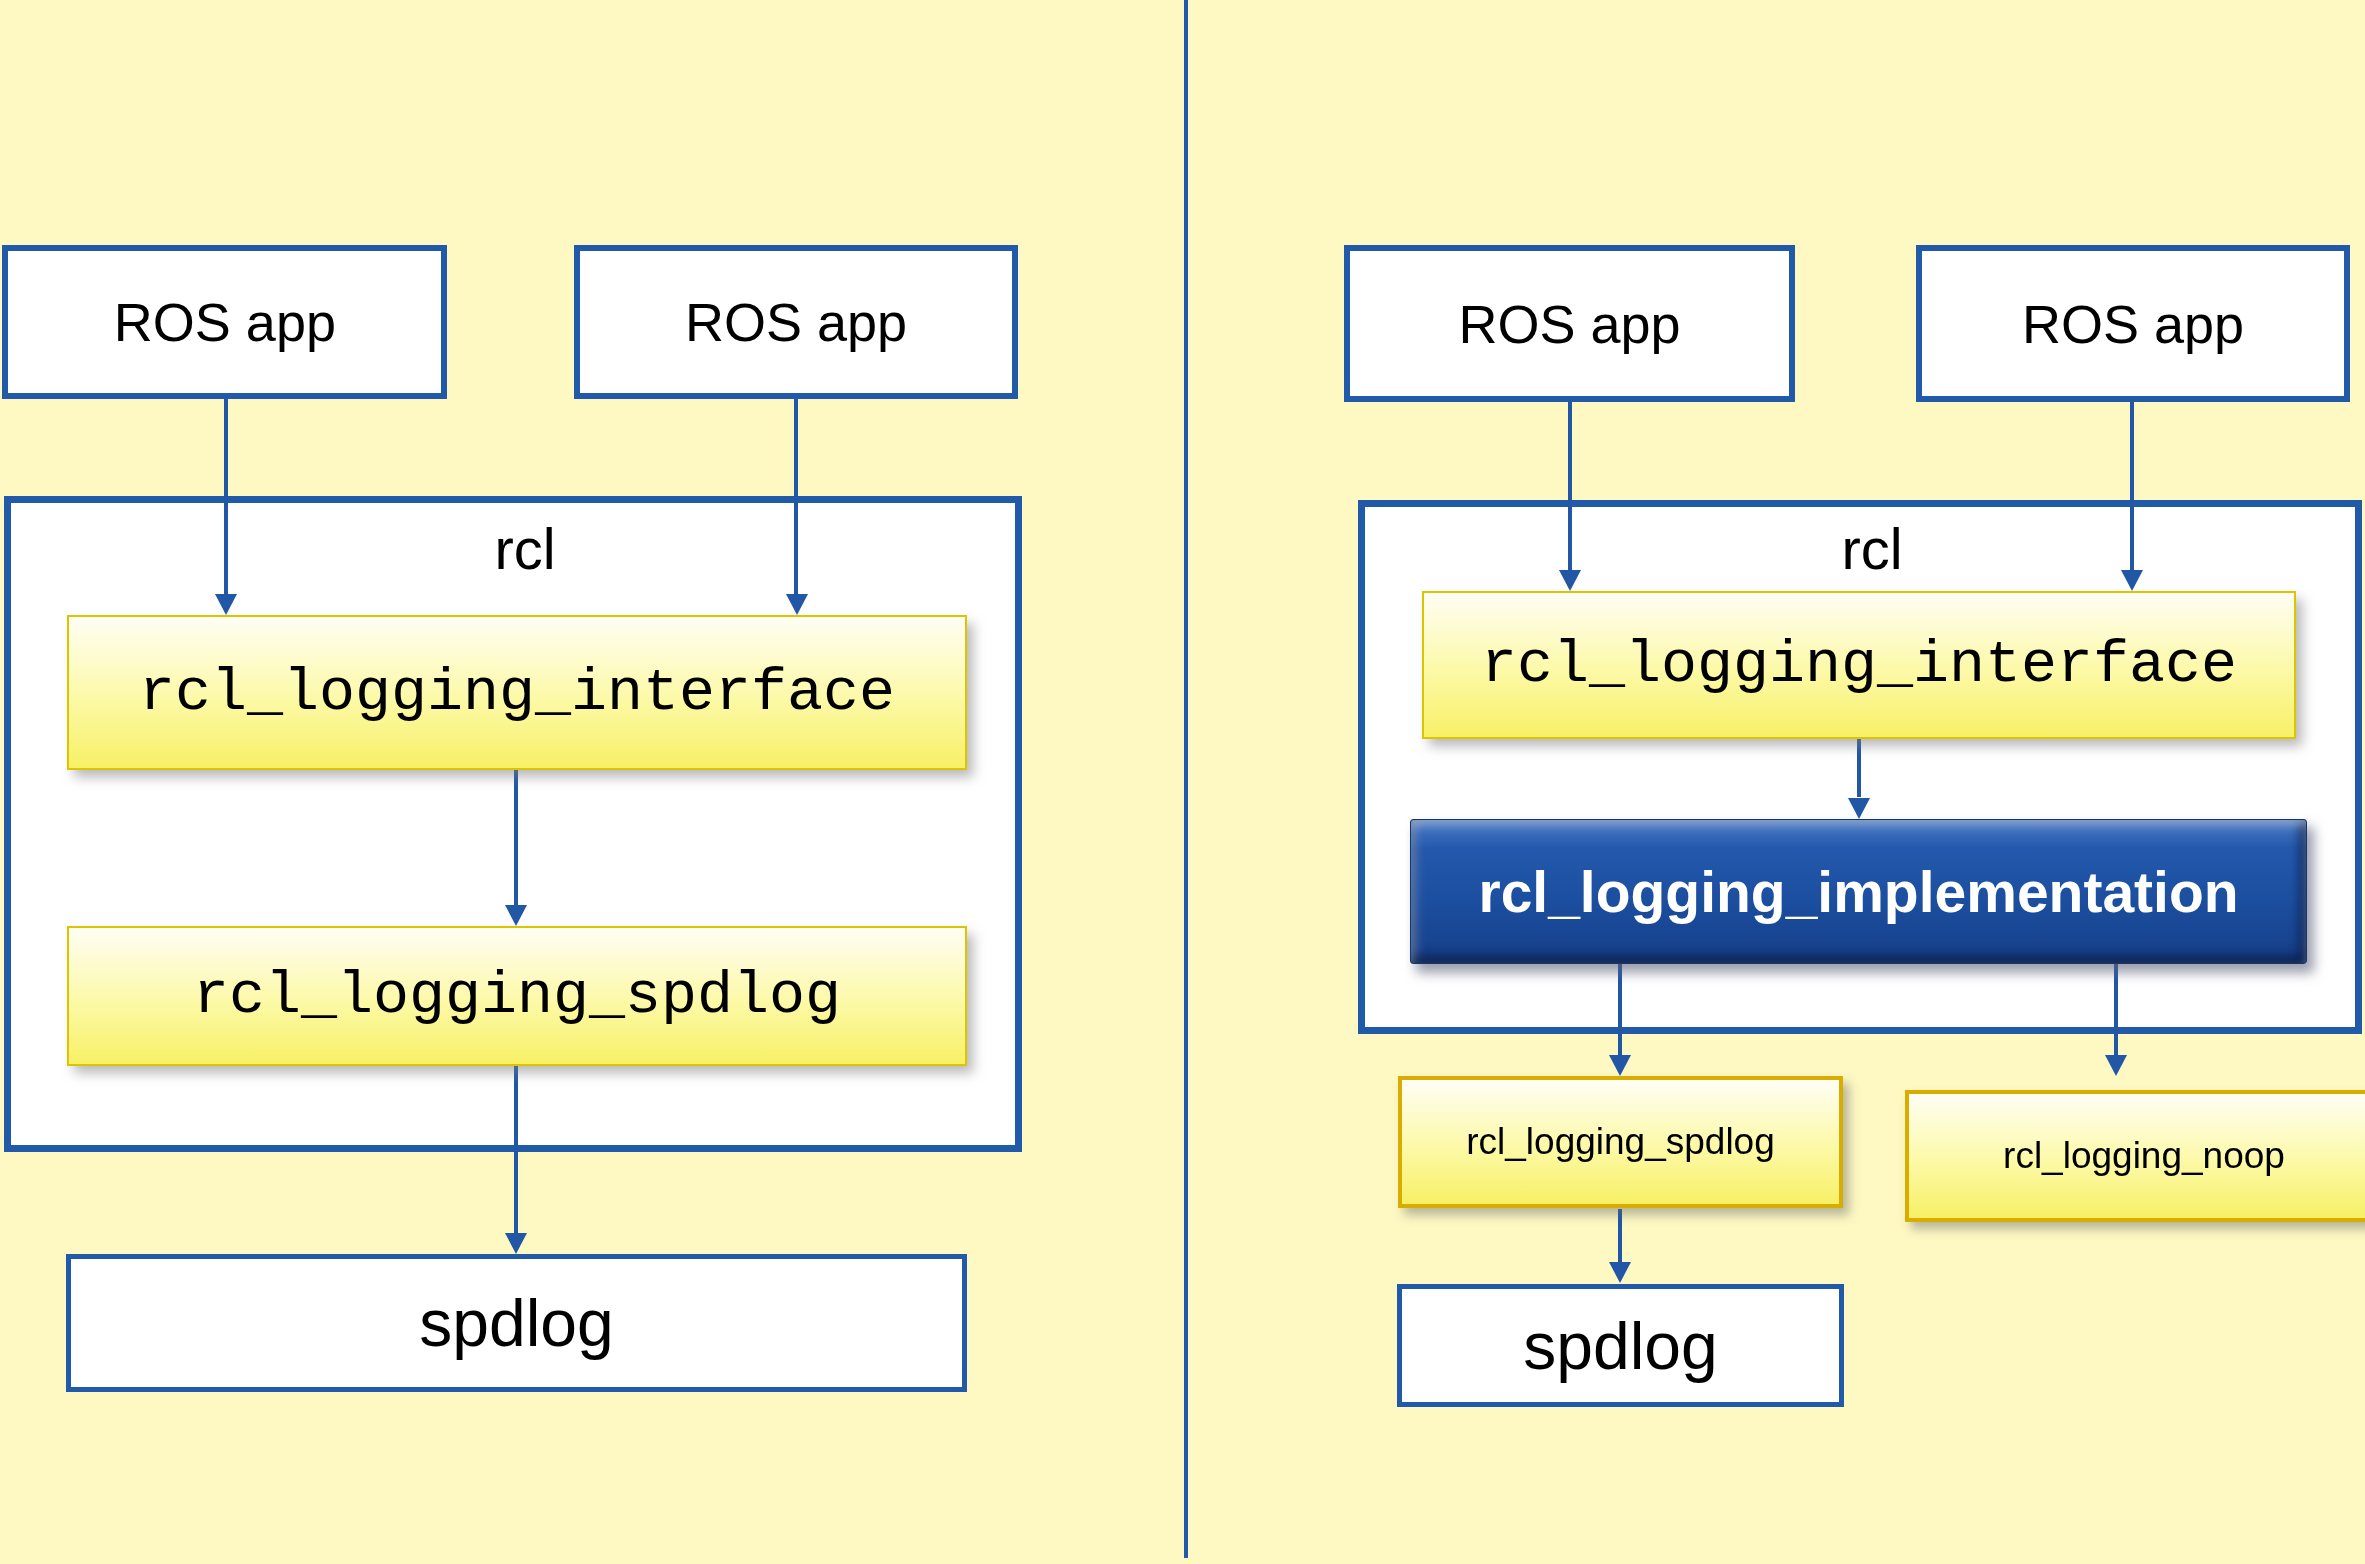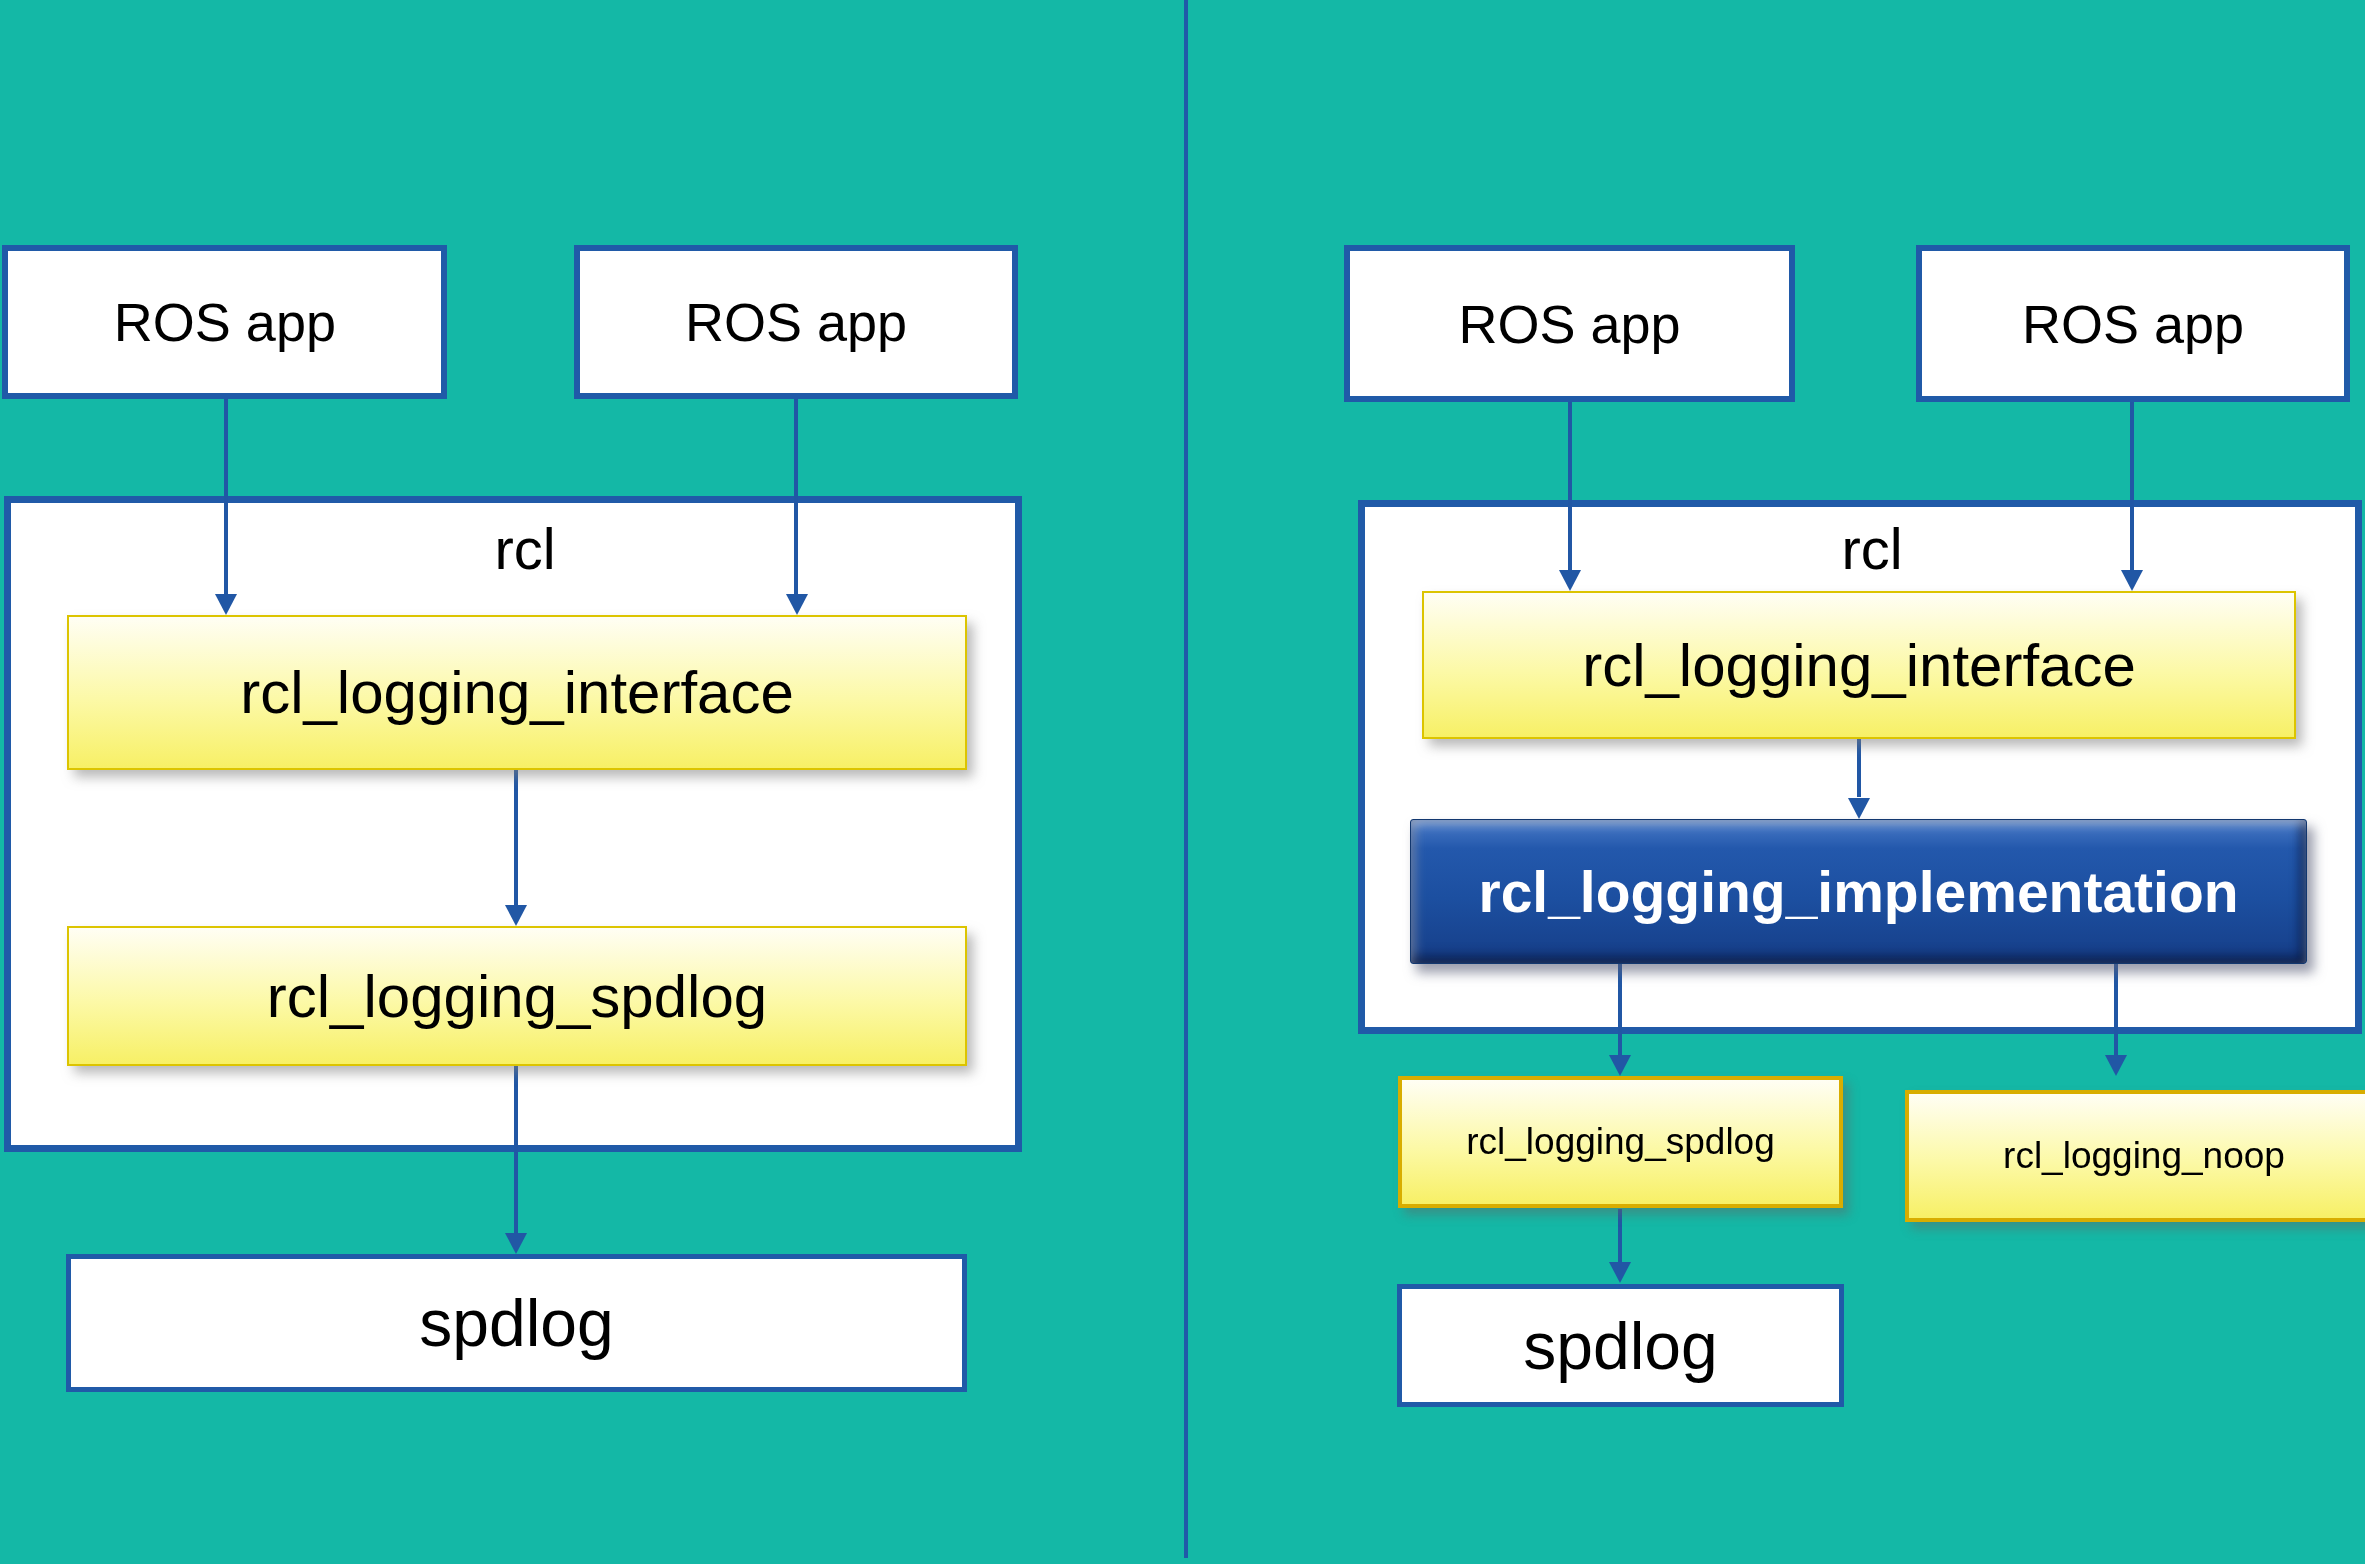--- a/index.html
+++ b/index.html
@@ -1,20 +1,20 @@
 <!DOCTYPE html>
 <html style="font-size:13px"><head>
 <meta charset="utf-8">
 <style>
   html,body{margin:0;padding:0;background:#000;}
   .canvas{
     position:relative;
     width:2366px;
     height:1565px;
-    background:#14b8a6;
+    background:#fef9c3;
     overflow:hidden;
     font-family:"Liberation Sans", sans-serif;
     color:#000;
   }
   .abs{position:absolute;box-sizing:border-box;}
   
   .bluebox{
     background:#ffffff;
     border:6.5px solid #205AA8;
     display:flex;align-items:center;justify-content:center;
@@ -50,21 +50,21 @@
     display:flex;align-items:center;justify-content:center;
     color:#fff;font-weight:bold;
     box-shadow:6.5px 8.1px 11.4px rgba(90,95,120,0.6),
                inset 0 5.7px 8.1px rgba(255,255,255,0.35),
                inset 0 -7.3px 11.4px rgba(0,10,40,0.5),
                inset 7.3px 0 8.1px rgba(255,255,255,0.18),
                inset -7.3px 0 9.7px rgba(0,10,40,0.4);
     z-index:10;
   }
   .t66{font-size:54px;}
-  .t74{font-size:60px;}
+  .t74{font-size:60px;font-family:Liberation Mono, monospace;}
   .t70{font-size:57px;}
   .t78{font-size:66px;}
   .t46{font-size:37px;}
   
   .arrow-line{
     position:absolute;width:4.1px;background:#2157A5;z-index:5;
   }
   .arrow-head{
     position:absolute;width:0;height:0;z-index:5;
     border-left:11.4px solid transparent;

